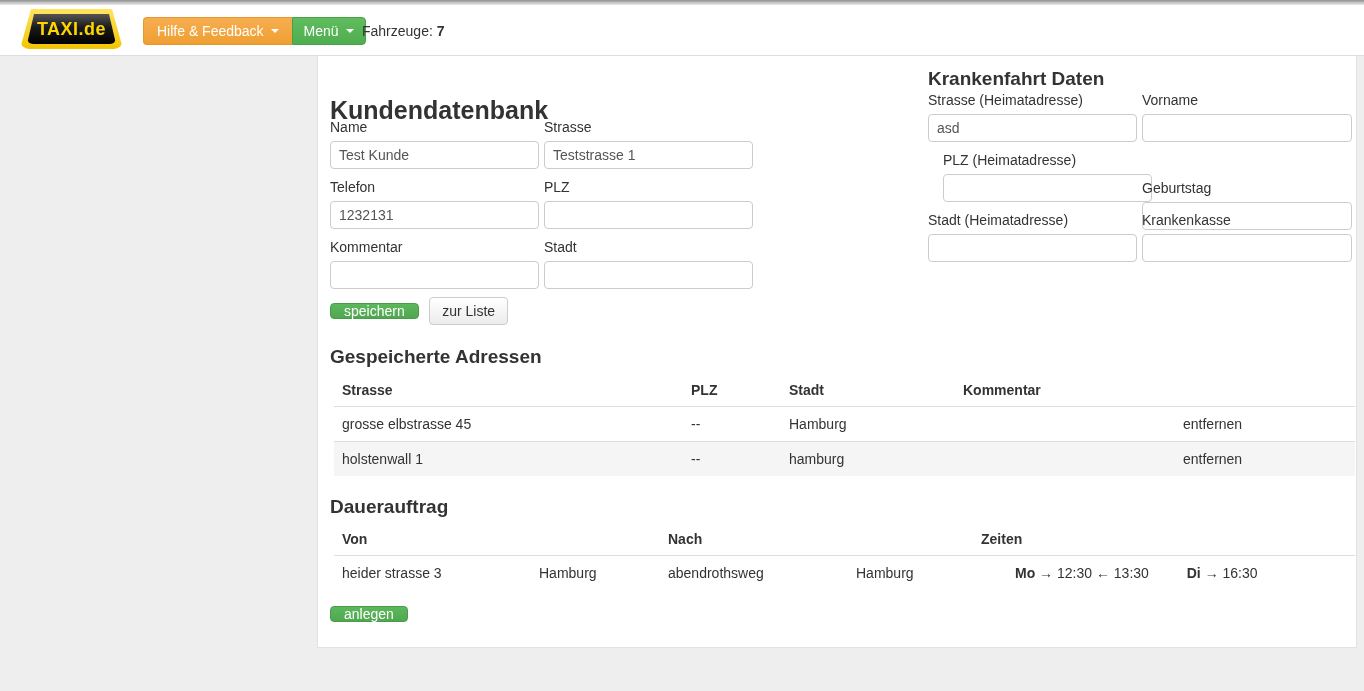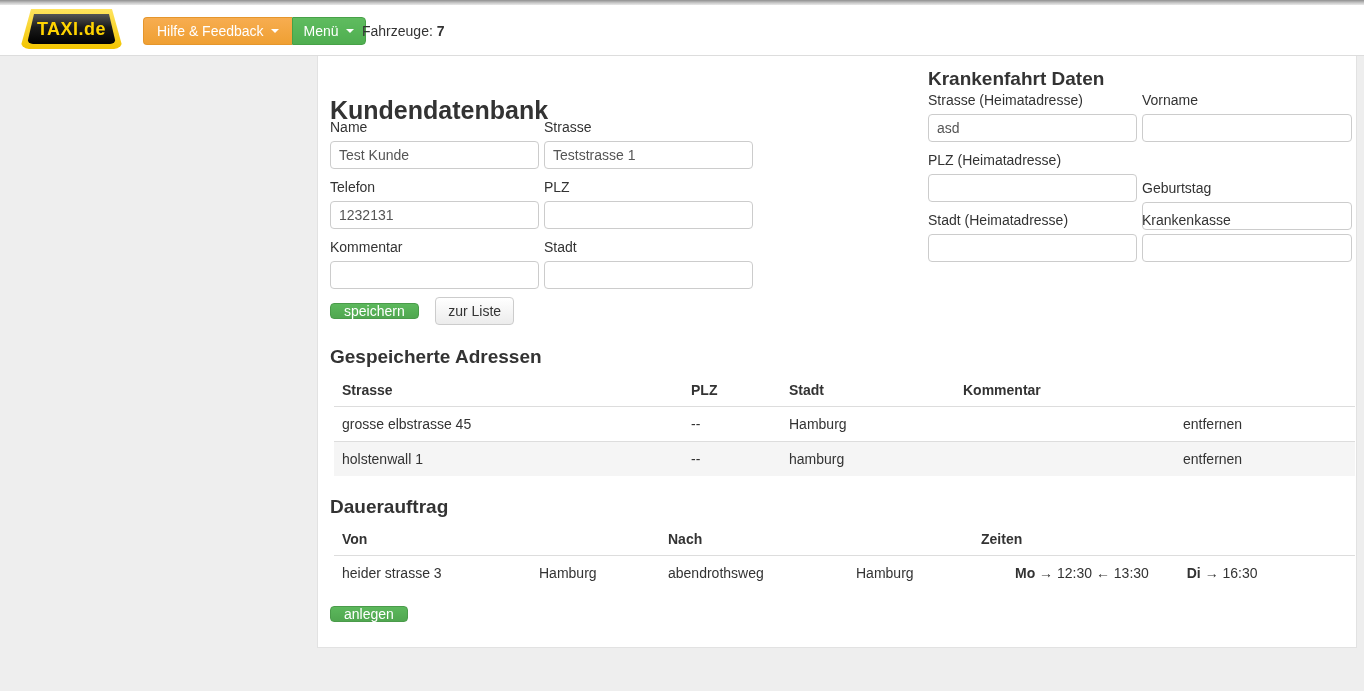--- a/index.html
+++ b/index.html
@@ -88,21 +88,21 @@
 
   
   .btn-save, .btn-anlegen {
     background:linear-gradient(#5cb85c,#50a750);
     border:1px solid #4a9b4a; border-radius:4px;
     color:#fff; padding:0 13px; height:16px;
   }
   .btn-list {
     background:linear-gradient(#ffffff,#ececec);
     border:1px solid #cccccc; border-radius:4px;
-    color:#333; padding:0 12px; height:28px; margin-left:12px;
+    color:#333; padding:0 12px; height:28px; margin-left:6px;
   }
 
   
   table { border-collapse:collapse; table-layout:fixed; font-size:14px; color:#333; }
   th { text-align:left; font-weight:bold; padding:8px; border-bottom:1px solid #dddddd; }
   td { padding:9px 8px; border-top:1px solid #dddddd; }
   tbody tr.striped { background:#f5f5f5; }
   .remove-link { color:#333; cursor:pointer; text-decoration:none; }
   .day { font-weight:bold;padding-left:34px; }
 </style>
@@ -170,21 +170,21 @@
   <h2 class="section-title abs" style="left:610px; top:12px;">Krankenfahrt Daten</h2>
 
   <div class="field" style="left:610px; top:36px;">
     <label>Strasse (Heimatadresse)</label>
     <input type="text" value="asd" style="">
   </div>
   <div class="field" style="left:824px; top:36px; width:210px;">
     <label>Vorname</label>
     <input type="text" value="" style="">
   </div>
-  <div class="field" style="left:610px; top:96px;">
+  <div class="field" style="left:625px; top:96px;">
     <label>PLZ (Heimatadresse)</label>
     <input type="text" value="" style="">
   </div>
   <div class="field" style="left:824px; top:96px; width:210px;margin-top:28px;">
     <label>Geburtstag</label>
     <input type="text" value="" style="">
   </div>
   <div class="field" style="left:610px; top:156px;">
     <label>Stadt (Heimatadresse)</label>
     <input type="text" value="" style="">

